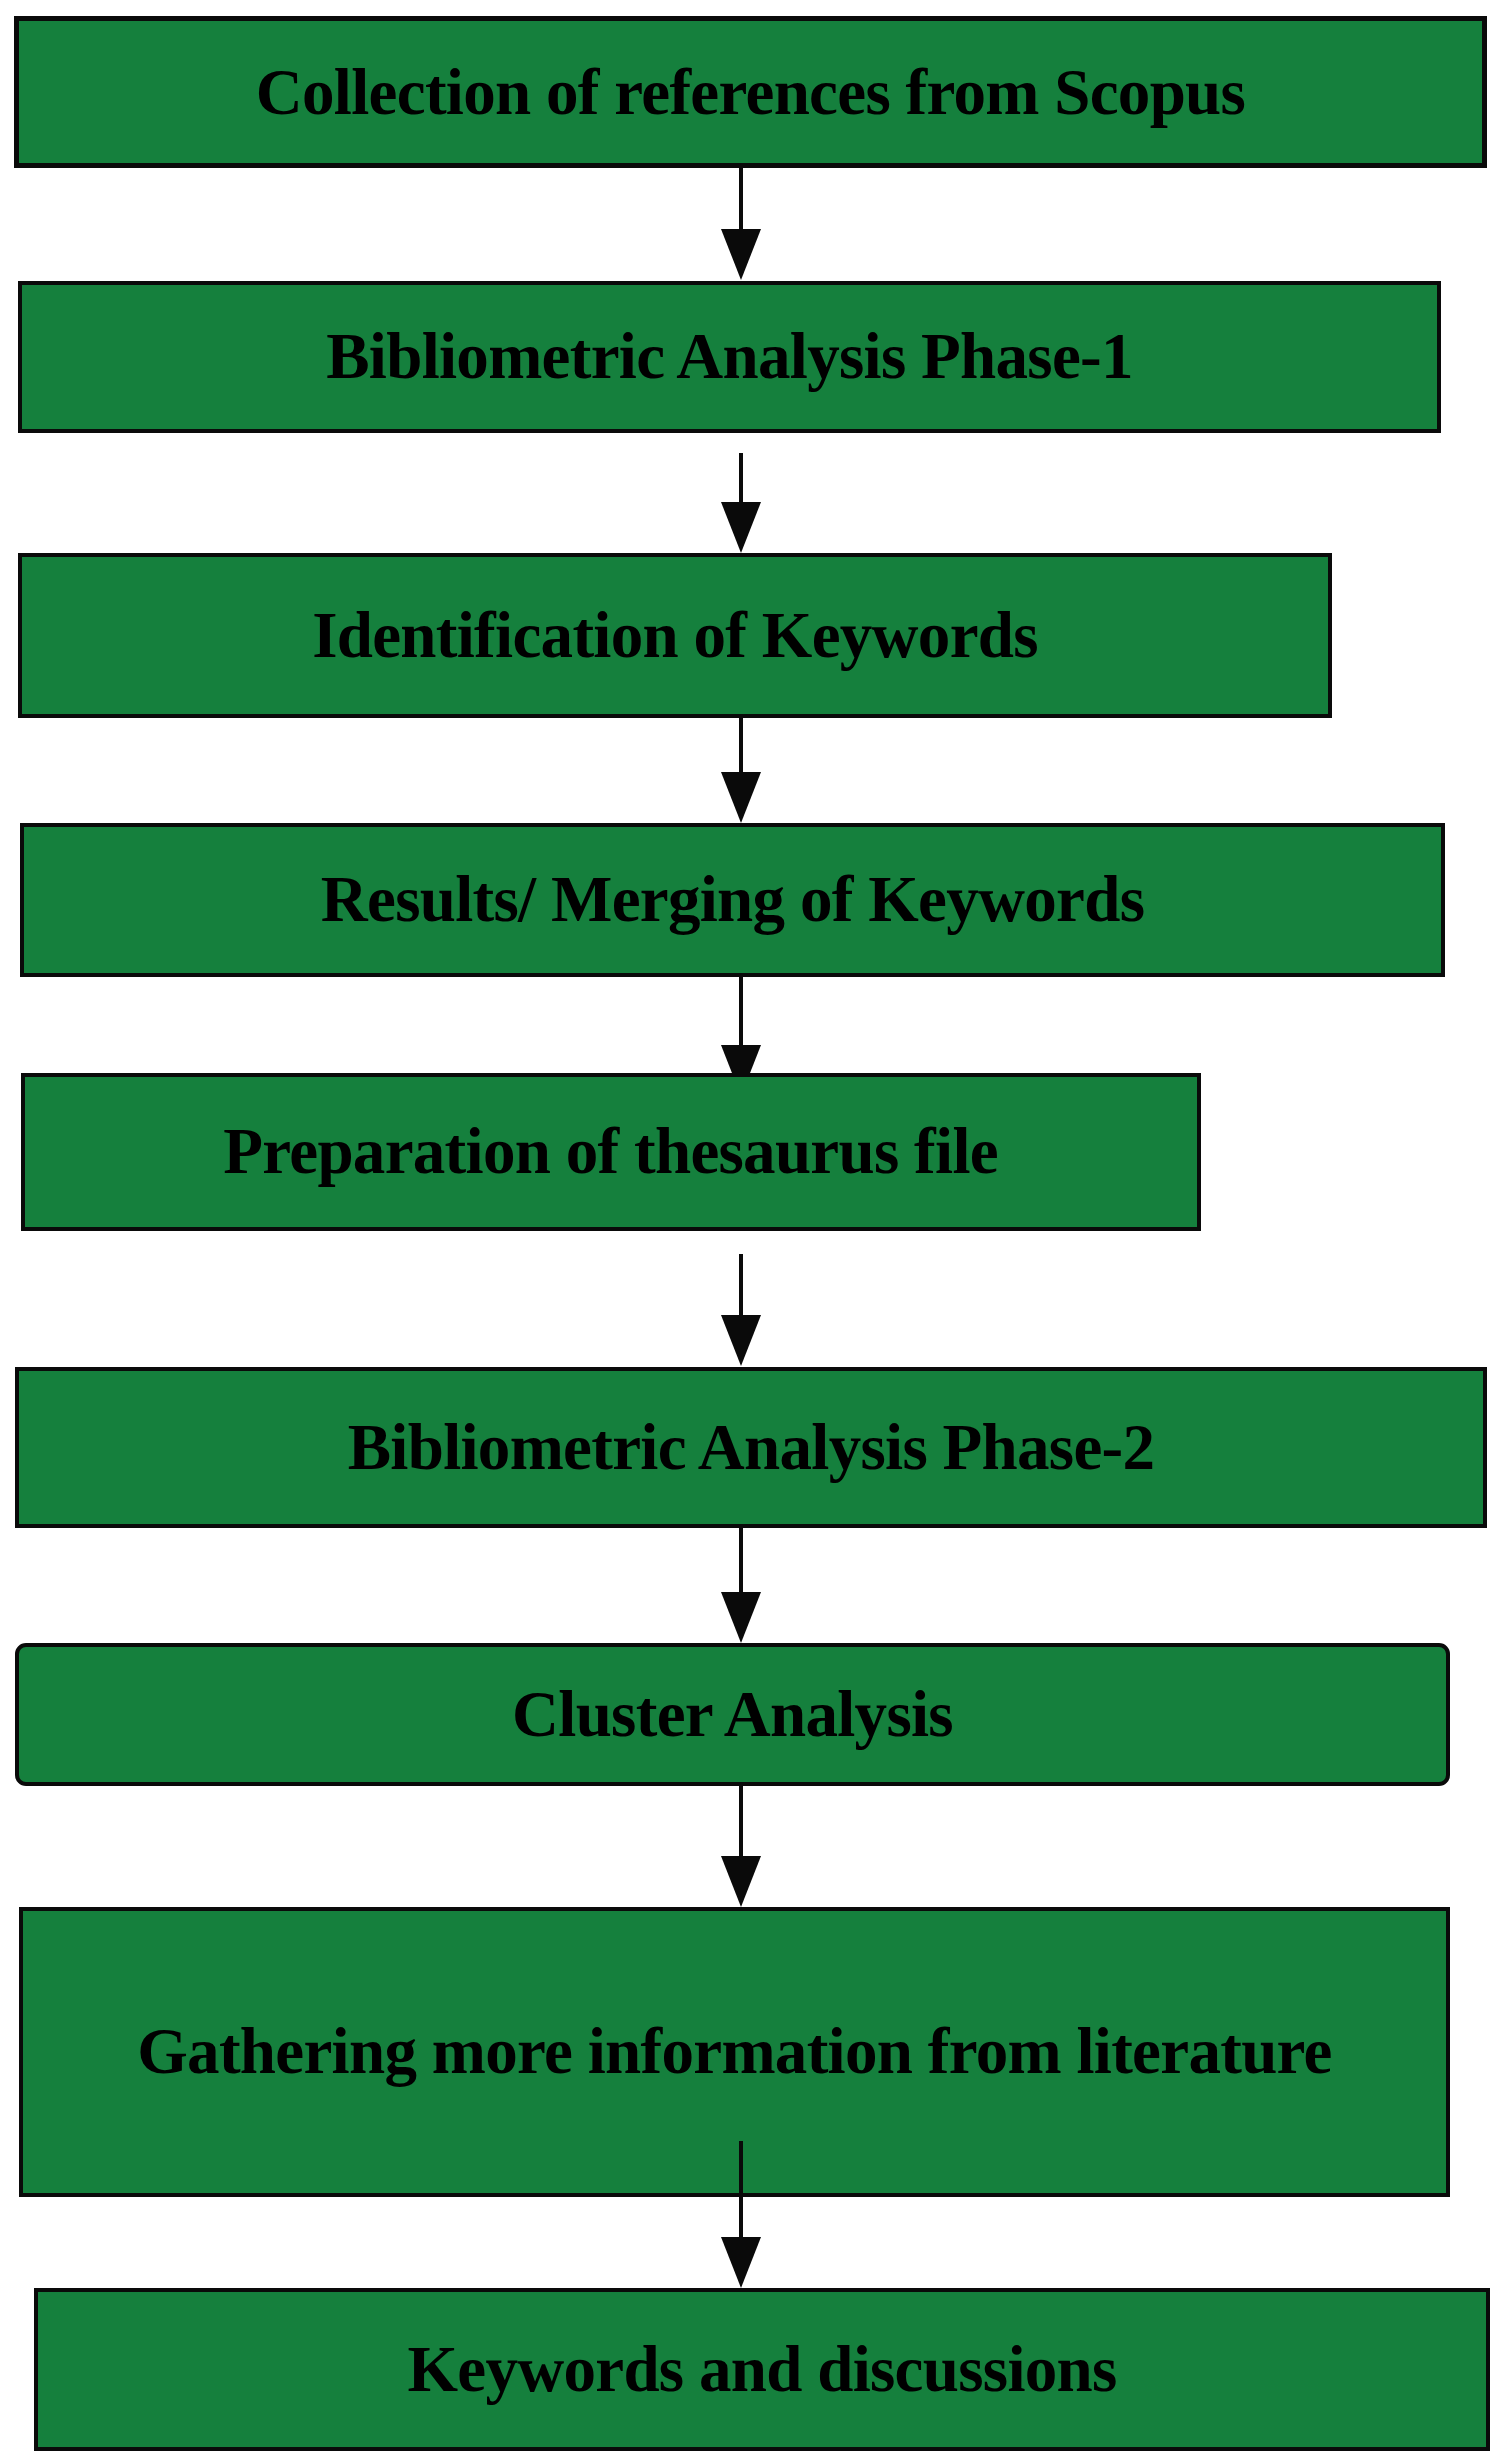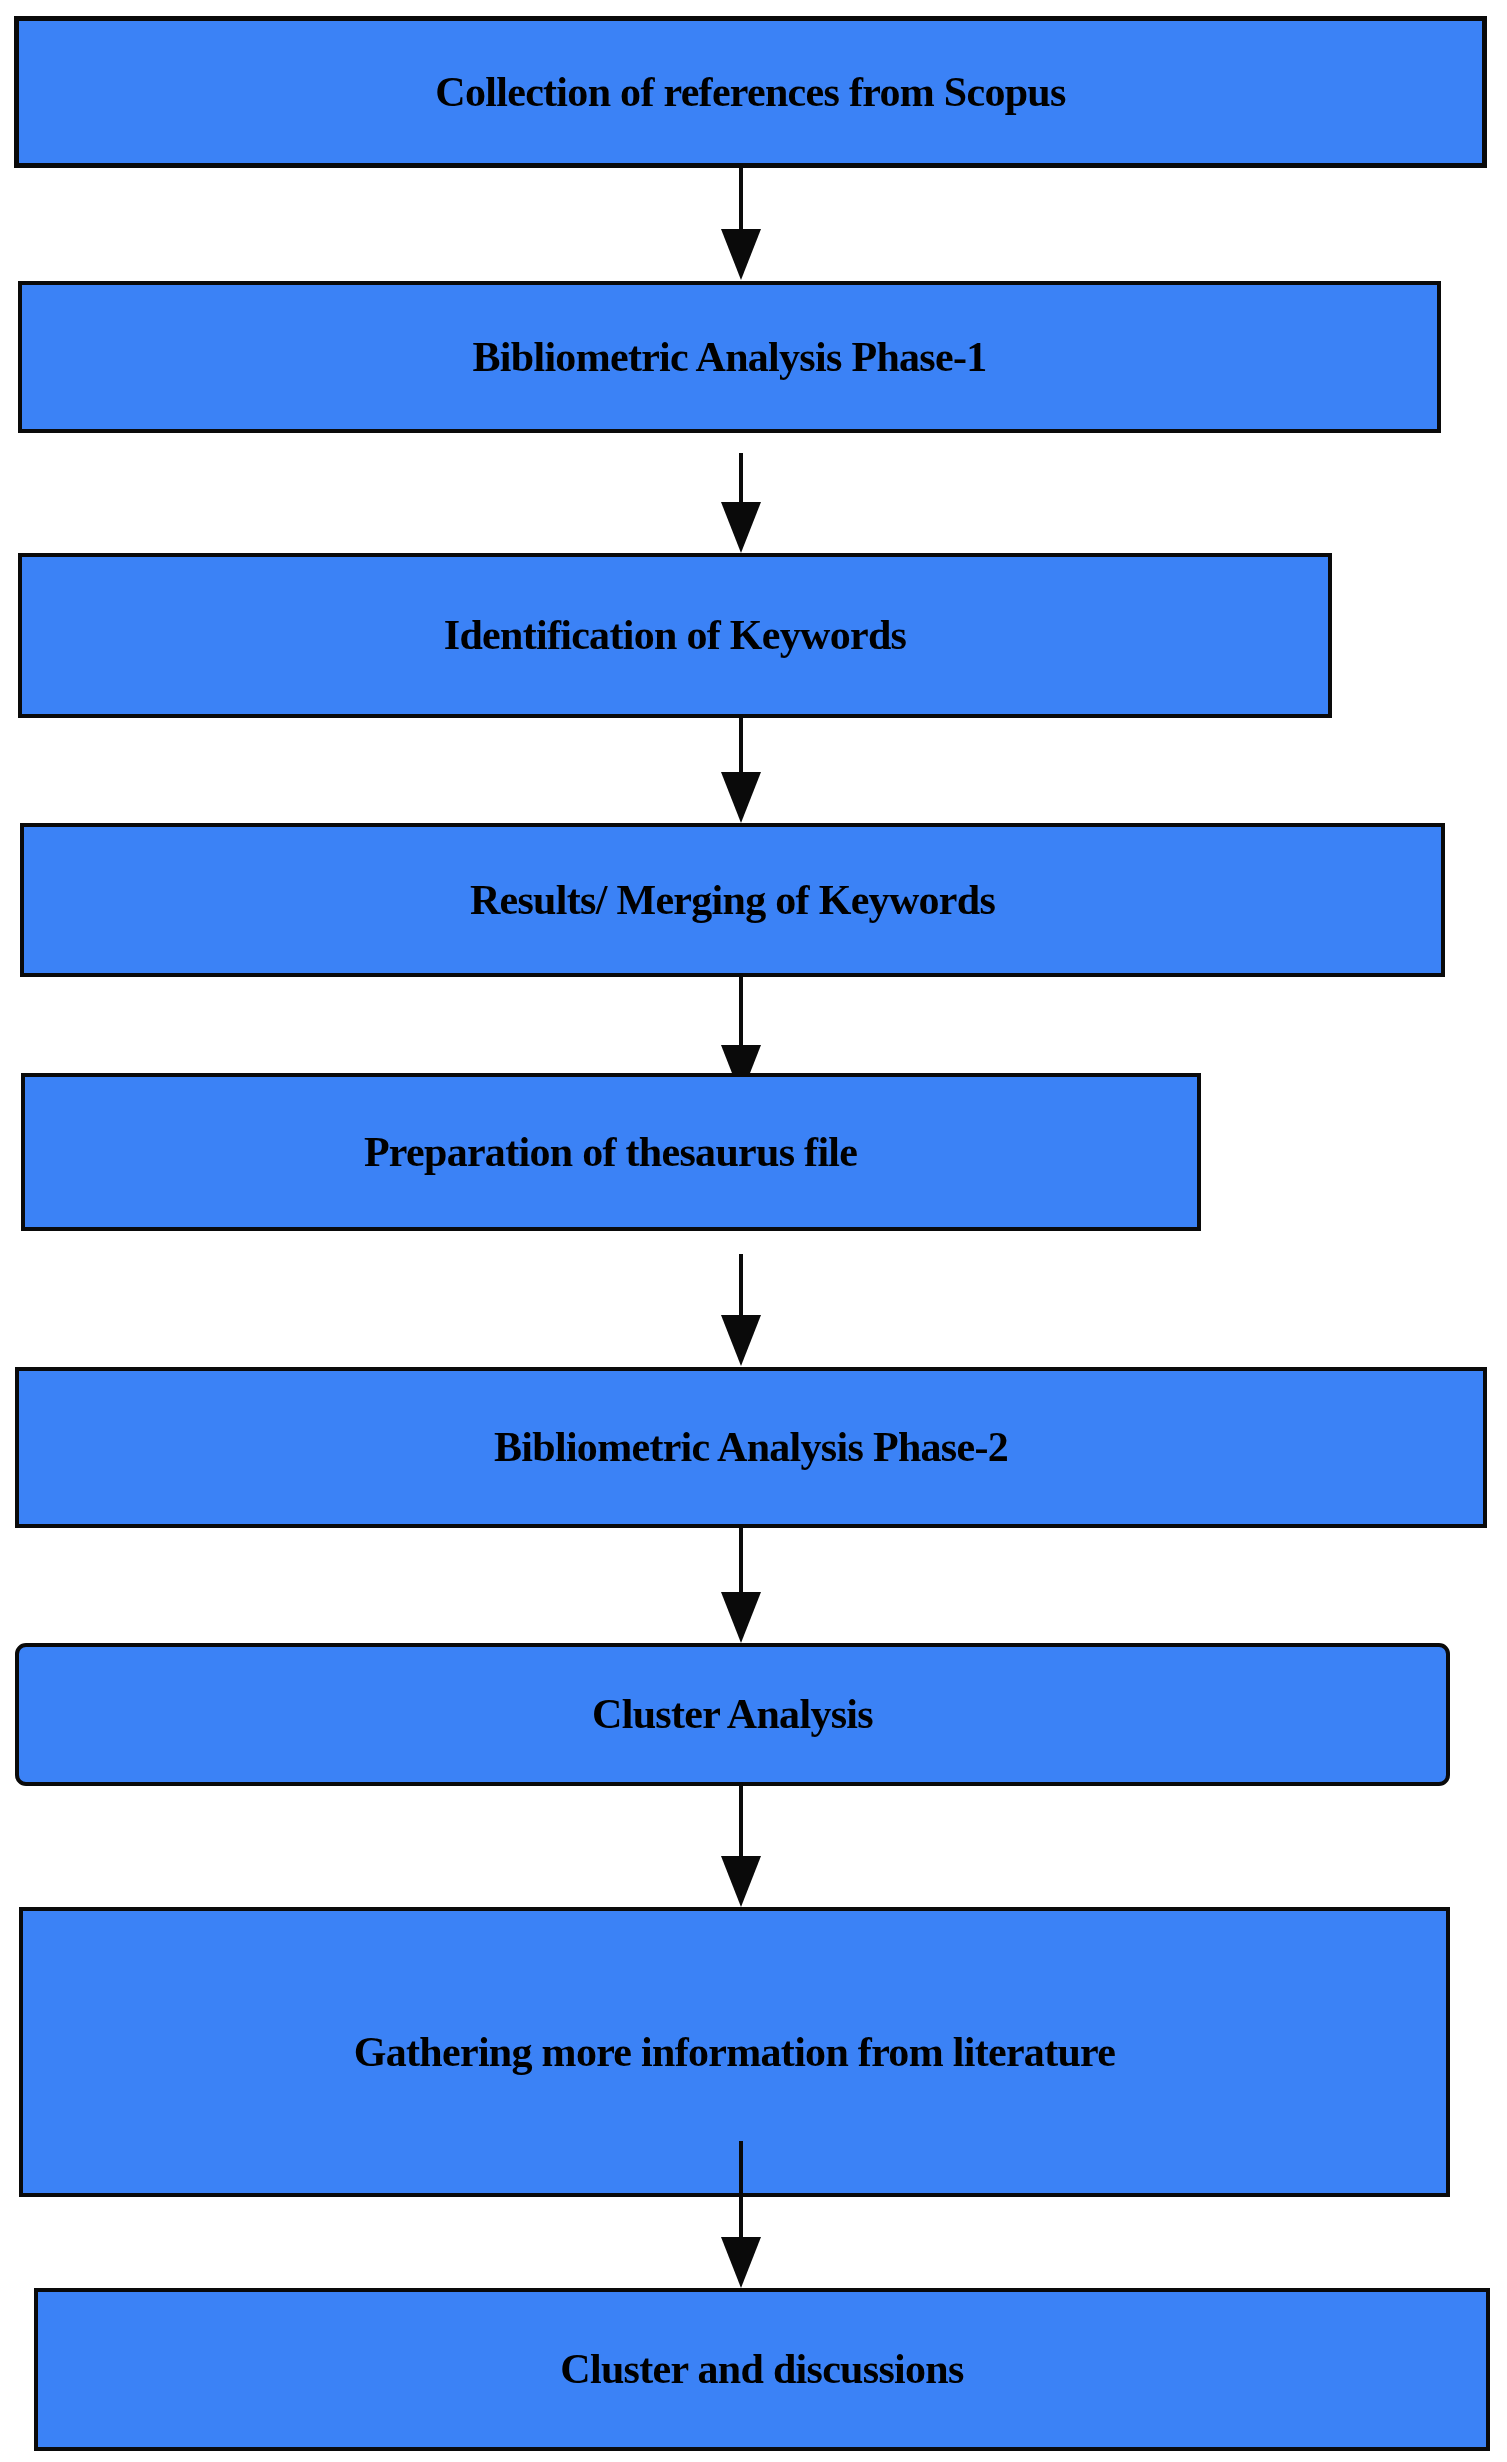--- a/index.html
+++ b/index.html
@@ -12,27 +12,27 @@
     width: 1507px;
     height: 2462px;
     background: #ffffff;
     font-family: "Liberation Serif", "DejaVu Serif", serif;
     overflow: hidden;
   }
   .flow-box {
     position: absolute;
     box-sizing: border-box;
     border: 4.3px solid #0a0a0a;
-    background: #3b82f6;
+    background: #15803d;
     display: flex;
     align-items: center;
     justify-content: center;
     text-align: center;
     font-weight: bold;
-    font-size: 42px;
+    font-size: 65px;
     letter-spacing: -0.7px;
     color: #000000;
     line-height: 1.25;
   }
   .flow-box .lbl {
     display: inline-block;
     max-width: 1208px;
   }
   
   .b1 { left: 14px;  top: 16.3px;   width: 1473px; height: 152px; border-width: 5px; }
@@ -149,17 +149,17 @@
   <div class="flow-box b8">
     <span class="lbl">Gathering more information from literature</span>
   </div>
 
   <div class="flow-arrow a8">
     <div class="stem"></div>
     <div class="head"></div>
   </div>
 
   <div class="flow-box b9">
-    <span class="lbl">Cluster and discussions</span>
+    <span class="lbl">Keywords and discussions</span>
   </div>
 
 </div>
 
 
 </body></html>

